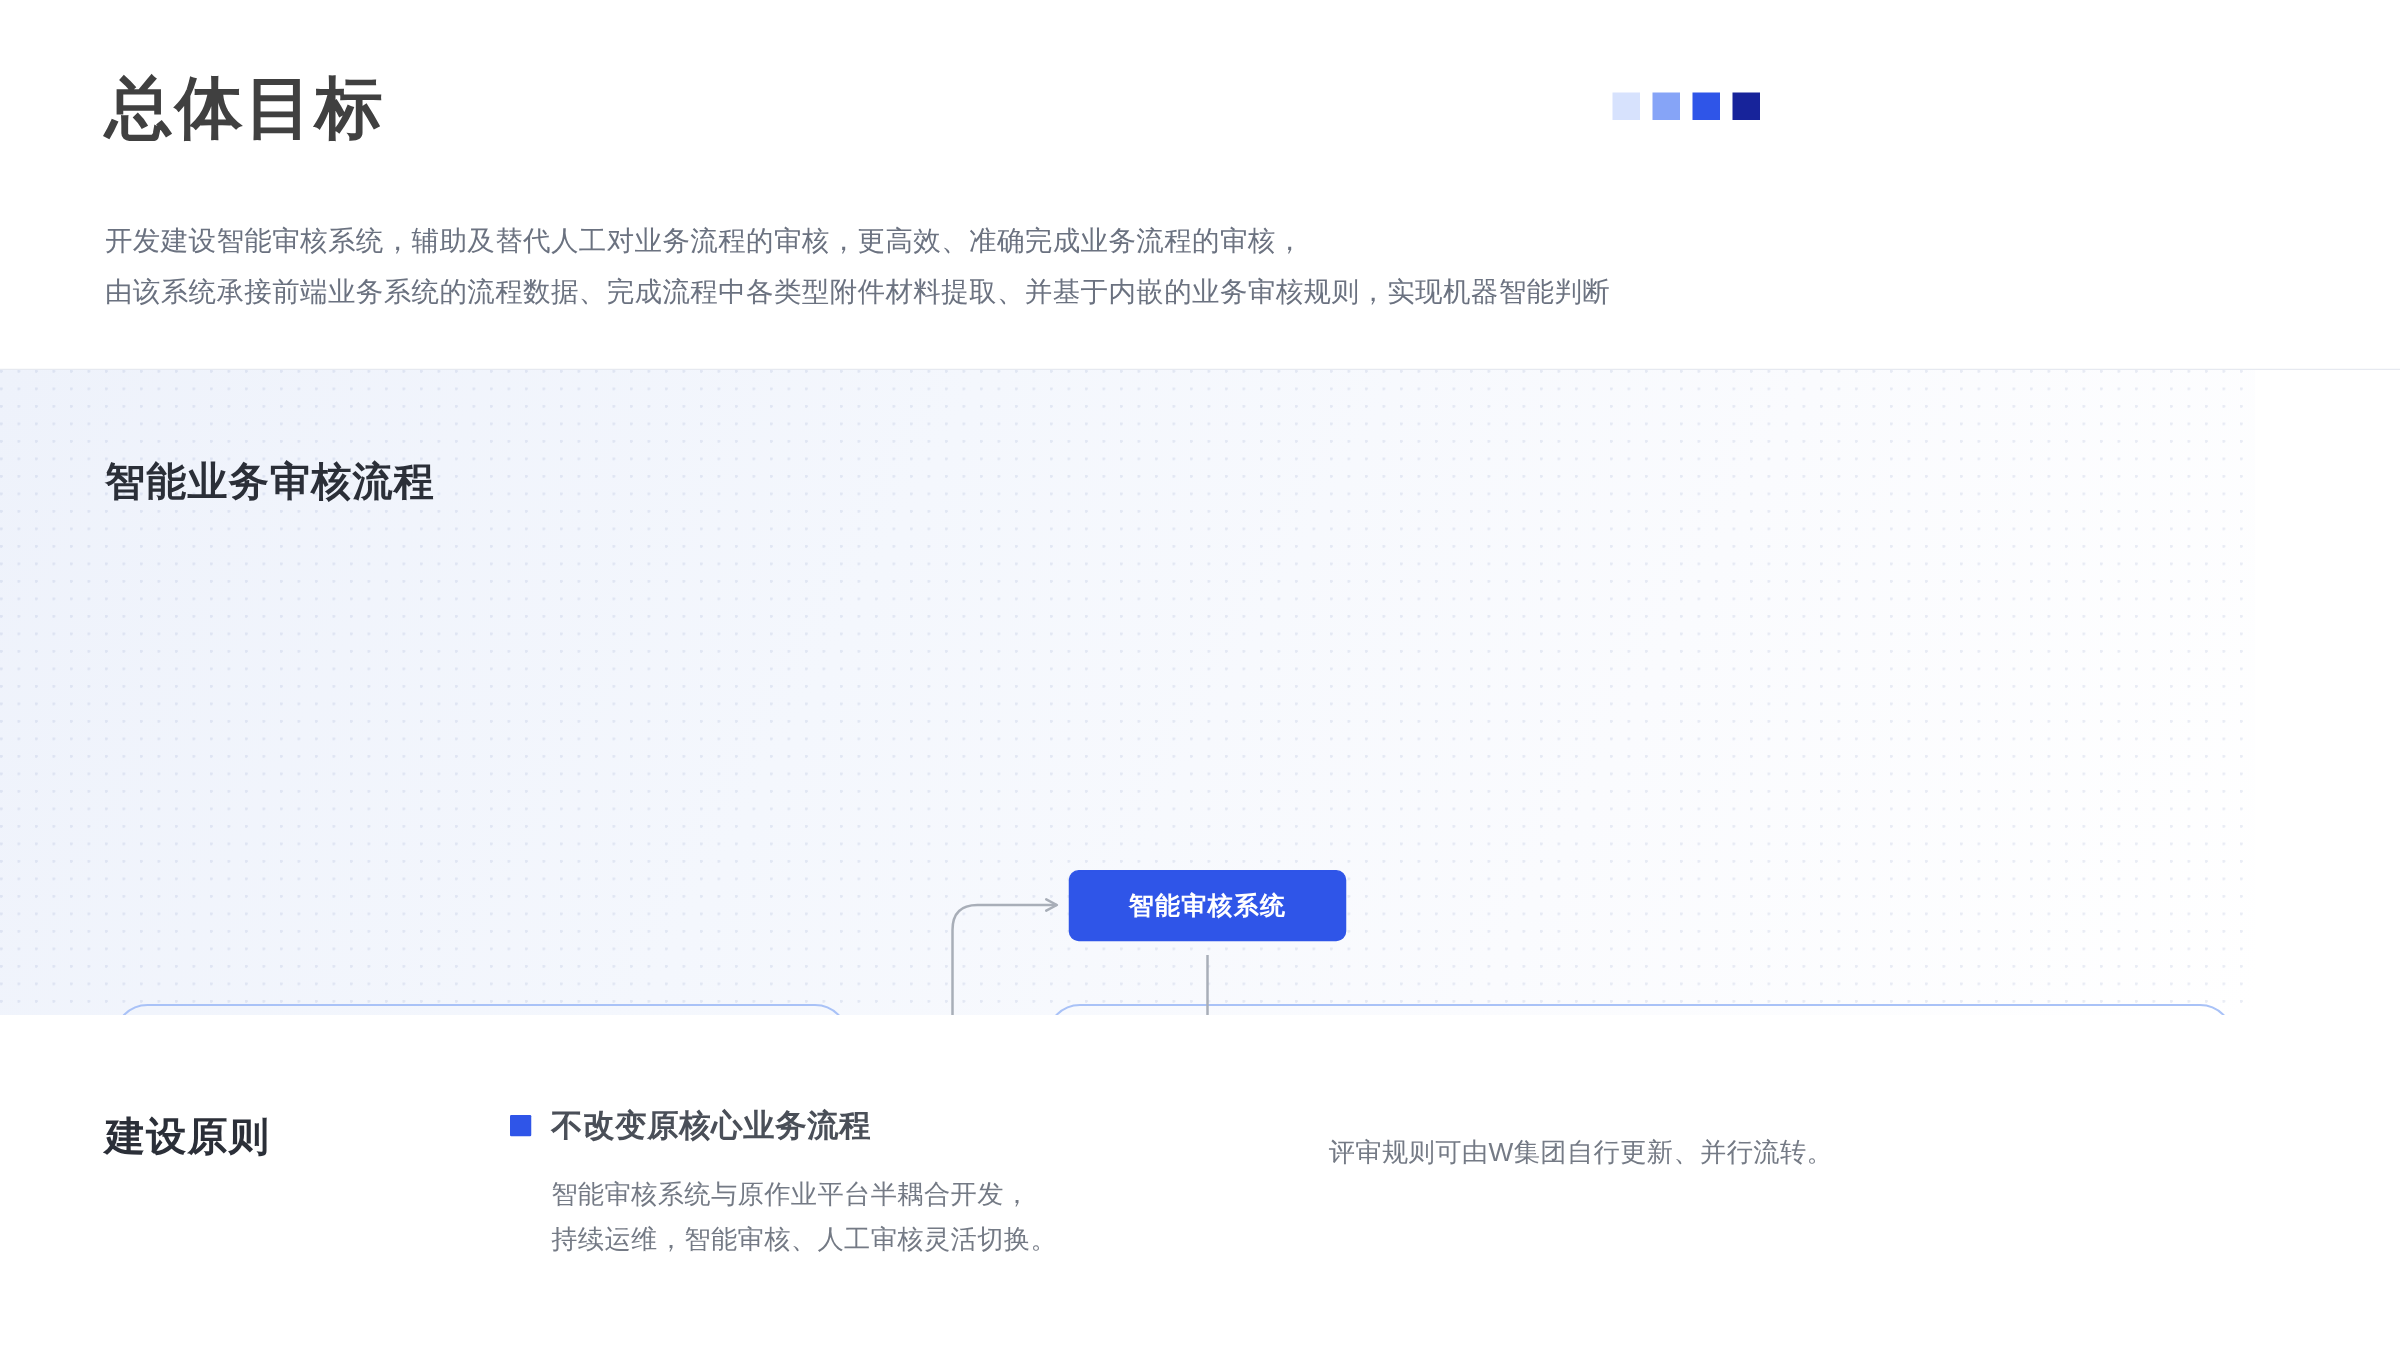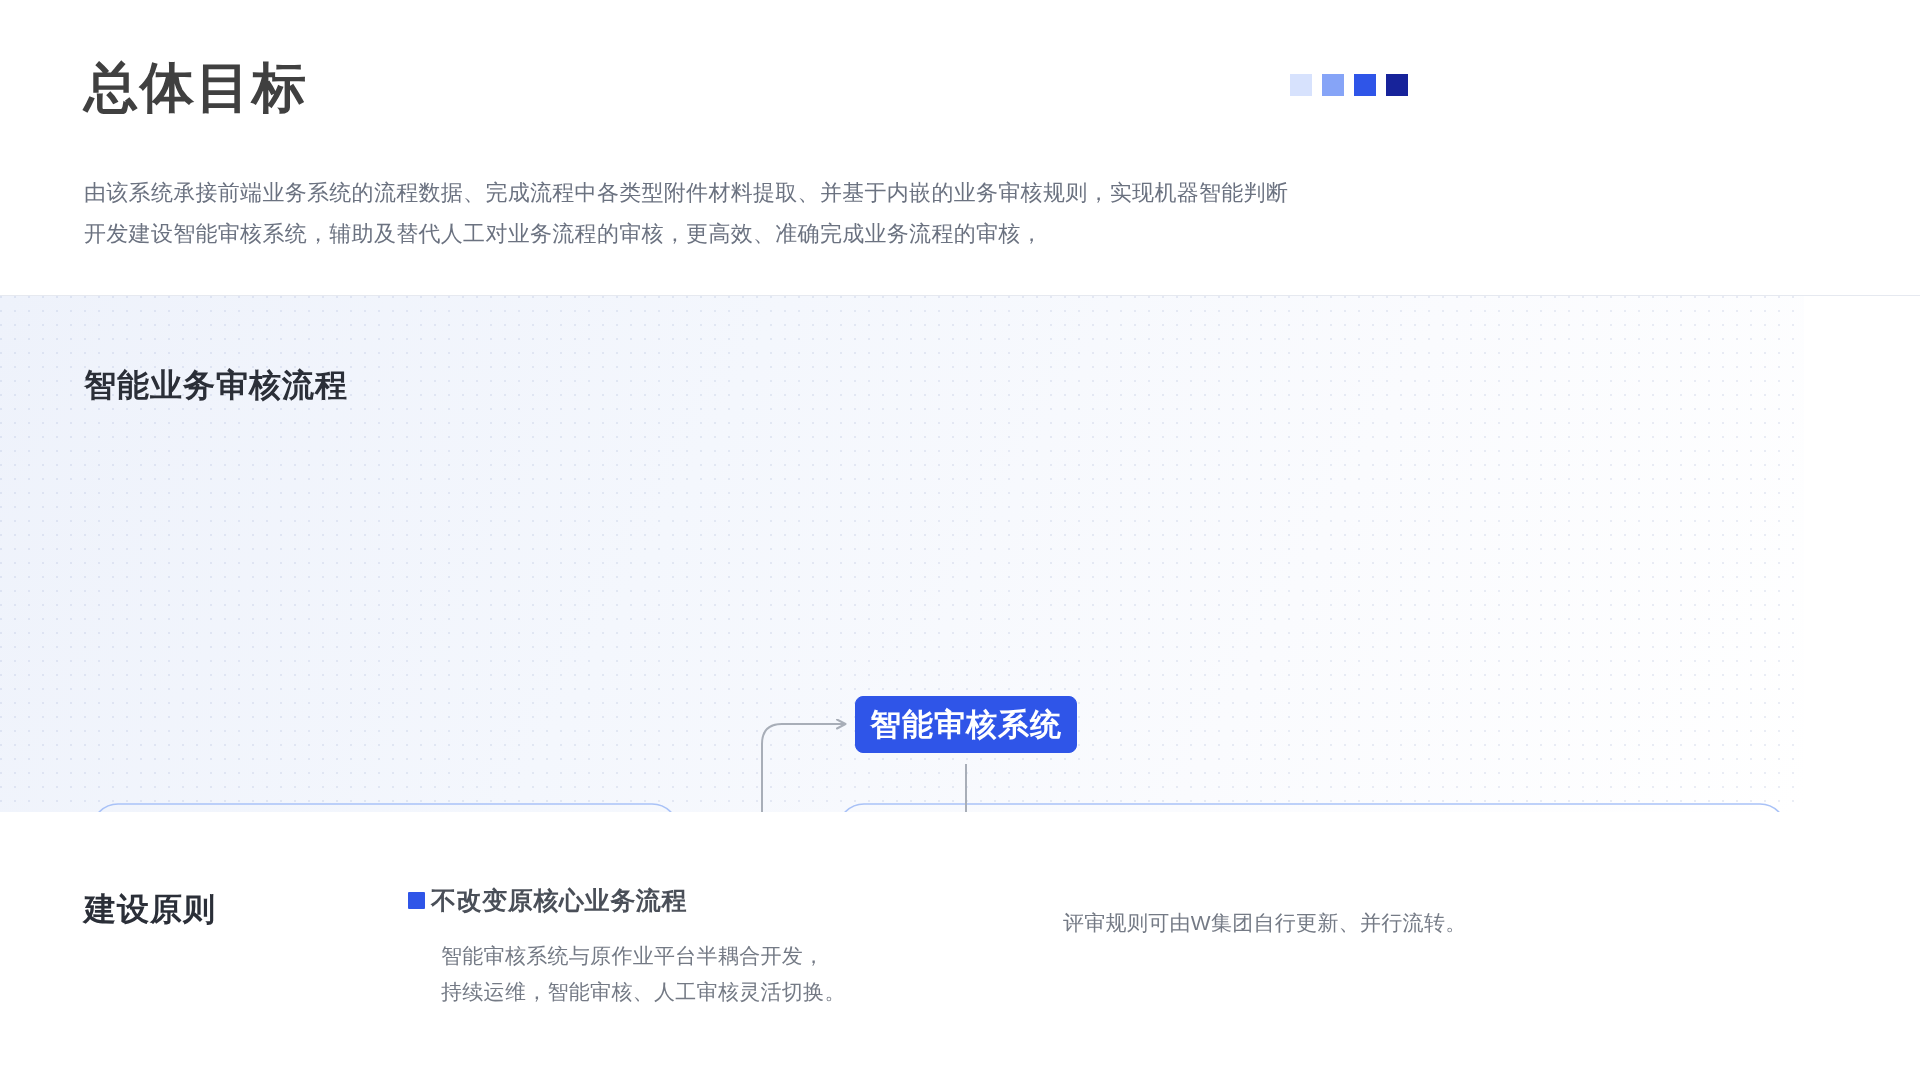--- a/index.html
+++ b/index.html
@@ -109,21 +109,21 @@
     overflow: visible;
   }
 
   
   .node {
     position: absolute;
     display: flex;
     align-items: center;
     justify-content: center;
     box-sizing: border-box;
-    font-size: 31px;
+    font-size: 20px;
     font-weight: 700;
     letter-spacing: 1px;
     border-radius: 8px;
     white-space: nowrap;
   }
   .node-solid {
     background: #2f55e8;
     color: #ffffff;
     border: 1px solid #2f55e8;
   }
@@ -149,21 +149,21 @@
   .principle {
     position: absolute;
     top: 72px;
   }
   .principle.one { left: 408px; }
   .principle.two { left: 1030px; }
 
   .principle-head {
     display: flex;
     align-items: center;
-    gap: 6px;
+    gap: 16px;
   }
   .bullet-sq {
     width: 17px;
     height: 17px;
     background: #2f55e8;
     flex: 0 0 auto;
     border-radius: 1px;
   }
   .principle-label {
     font-size: 25px;
@@ -184,22 +184,22 @@
 </style>
 </head>
 <body>
 
 <div class="page">
 
   <div class="header">
     <div class="page-title">总体目标</div>
 
     <div class="subtitle">
+      <div>开发建设智能审核系统，辅助及替代人工对业务流程的审核，更高效、准确完成业务流程的审核，</div>
       <div>由该系统承接前端业务系统的流程数据、完成流程中各类型附件材料提取、并基于内嵌的业务审核规则，实现机器智能判断</div>
-      <div>开发建设智能审核系统，辅助及替代人工对业务流程的审核，更高效、准确完成业务流程的审核，</div>
     </div>
 
     <div class="deco-squares">
       <span class="deco-sq" style="background:#d7e2fd"></span>
       <span class="deco-sq" style="background:#86a4f7"></span>
       <span class="deco-sq" style="background:#2f55e8"></span>
       <span class="deco-sq" style="background:#17239a"></span>
     </div>
     <div class="header-divider"></div>
   </div>

